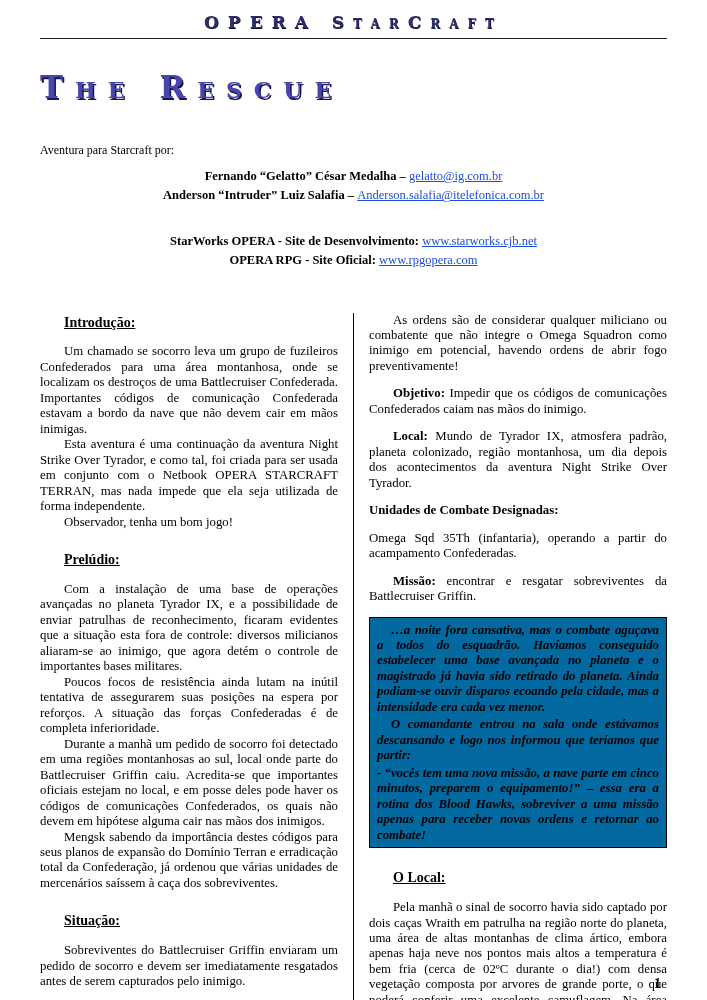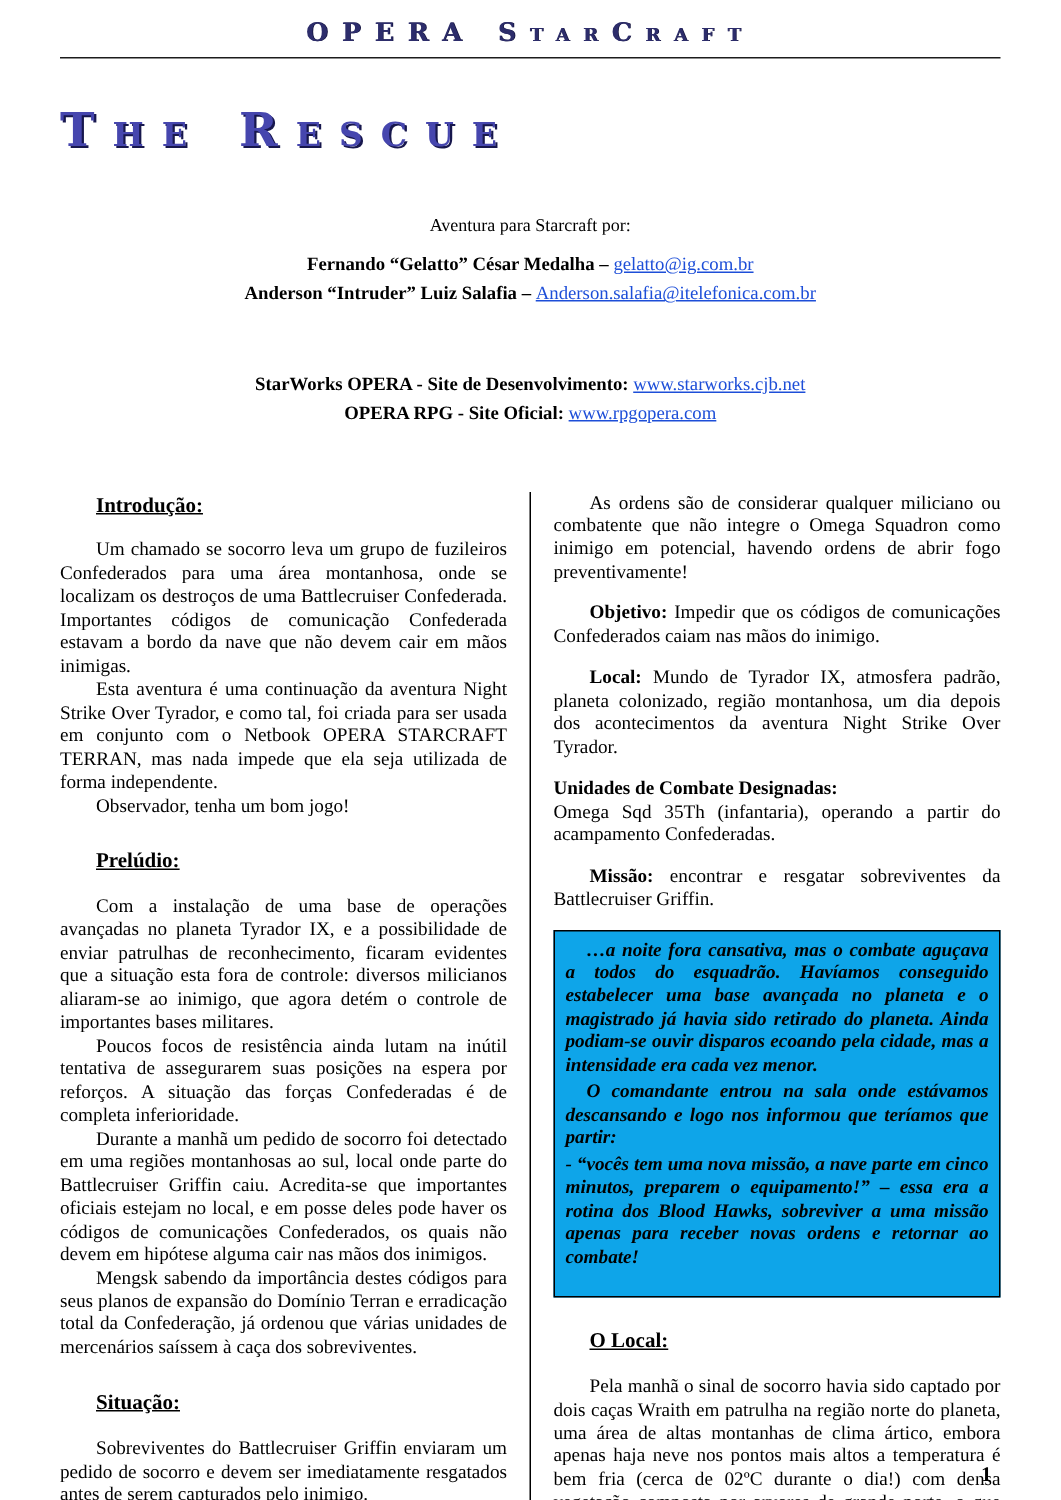--- a/index.html
+++ b/index.html
@@ -36,32 +36,32 @@
     font-family: "DejaVu Serif", serif;
     font-weight: bold;
     font-variant: small-caps;
     font-size: 31px;
     letter-spacing: 12px;
     color: #4646ae;
     text-shadow: 1.5px 1.5px 0 #17174d;
   }
   .byline {
     margin-top: 38px;
-    text-align: center;
+    text-align: left;
     font-size: 12px;
   }
   .authors {
     margin-top: 9px;
     text-align: center;
     font-weight: bold;
     font-size: 12.5px;
     line-height: 1.55;
   }
   .sites {
-    margin-top: 41px;
+    margin-top: 26px;
     text-align: center;
     font-weight: bold;
     font-size: 12.5px;
     line-height: 1.55;
   }
   a.doc-link {
     color: #1d4ed8;
     text-decoration: underline;
     font-weight: normal;
     cursor: pointer;
@@ -87,23 +87,23 @@
   h2.section-heading {
     font-size: 14px;
     font-weight: bold;
     text-decoration: underline;
     margin: 22px 0 13px 24px;
   }
   h2.first { margin-top: 2px; }
   .bold-label { font-weight: bold; margin-top: 11px; }
   
   .quote-box {
-    background: #0ea5e9;
+    background: #0369a1;
     border: 1px solid #000;
-    padding: 5px 7px 16px 7px;
+    padding: 5px 7px 2px 7px;
     font-weight: bold;
     font-style: italic;
     margin: 8px 0 16px 0;
   }
   .quote-box p {
     margin: 0 0 2px 0 !important;
     text-indent: 14px;
   }
   .quote-box p.flush { text-indent: 0; }
   
@@ -160,21 +160,21 @@
       </section>
     </div>
 
     <div class="col col-right">
       <p>As ordens são de considerar qualquer miliciano ou combatente que não integre o Omega Squadron como inimigo em potencial, havendo ordens de abrir fogo preventivamente!</p>
 
       <p><span class="bold-label">Objetivo:</span><span> Impedir que os códigos de comunicações Confederados caiam nas mãos do inimigo.</span></p>
 
       <p><span class="bold-label">Local:</span><span> Mundo de Tyrador IX, atmosfera padrão, planeta colonizado, região montanhosa, um dia depois dos acontecimentos da aventura Night Strike Over Tyrador.</span></p>
 
-      <p class="flush bold-label" style="margin-bottom:0;">Unidades de Combate Designadas:</p>
+      <p class="flush bold-label" style="margin-bottom:12px;">Unidades de Combate Designadas:</p>
       <p class="flush">Omega Sqd 35Th (infantaria), operando a partir do acampamento Confederadas.</p>
 
       <p><span class="bold-label">Missão:</span><span> encontrar e resgatar sobreviventes da Battlecruiser Griffin.</span></p>
 
       <div class="quote-box">
         <p>…a noite fora cansativa, mas o combate aguçava a todos do esquadrão. Havíamos conseguido estabelecer uma base avançada no planeta e o magistrado já havia sido retirado do planeta. Ainda podiam-se ouvir disparos ecoando pela cidade, mas a intensidade era cada vez menor.</p>
         <p>O comandante entrou na sala onde estávamos descansando e logo nos informou que teríamos que partir:</p>
         <p class="flush">- “vocês tem uma nova missão, a nave parte em cinco minutos, preparem o equipamento!” – essa era a rotina dos Blood Hawks, sobreviver a uma missão apenas para receber novas ordens e retornar ao combate!</p>
       </div>
 

